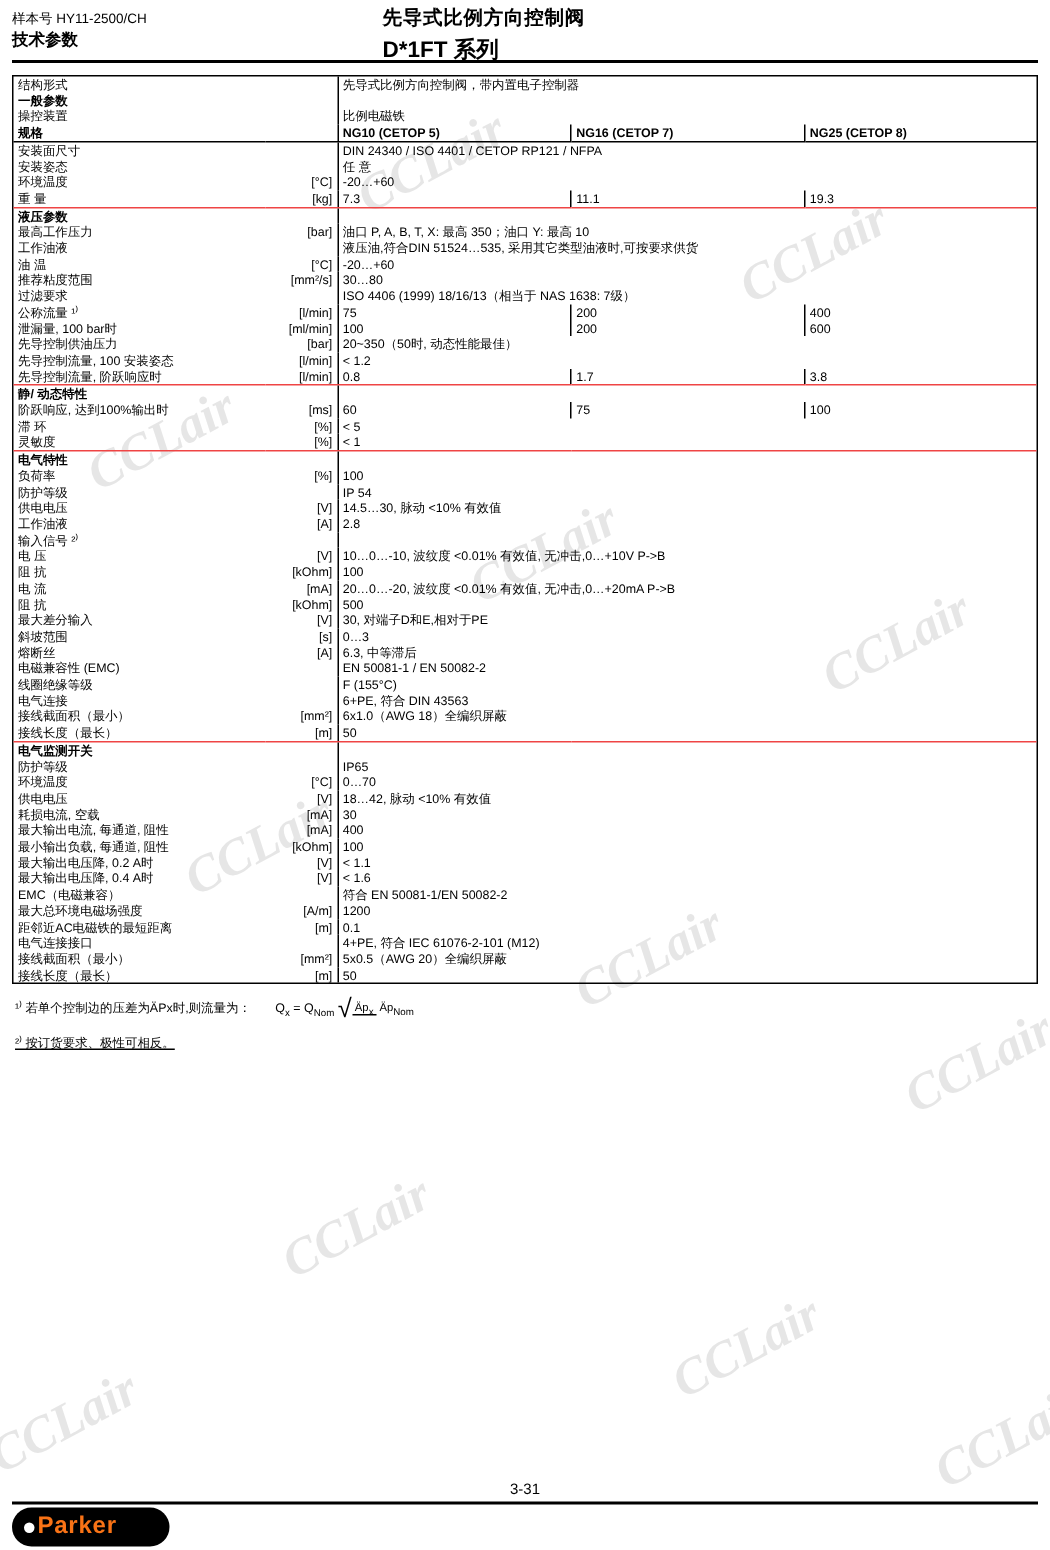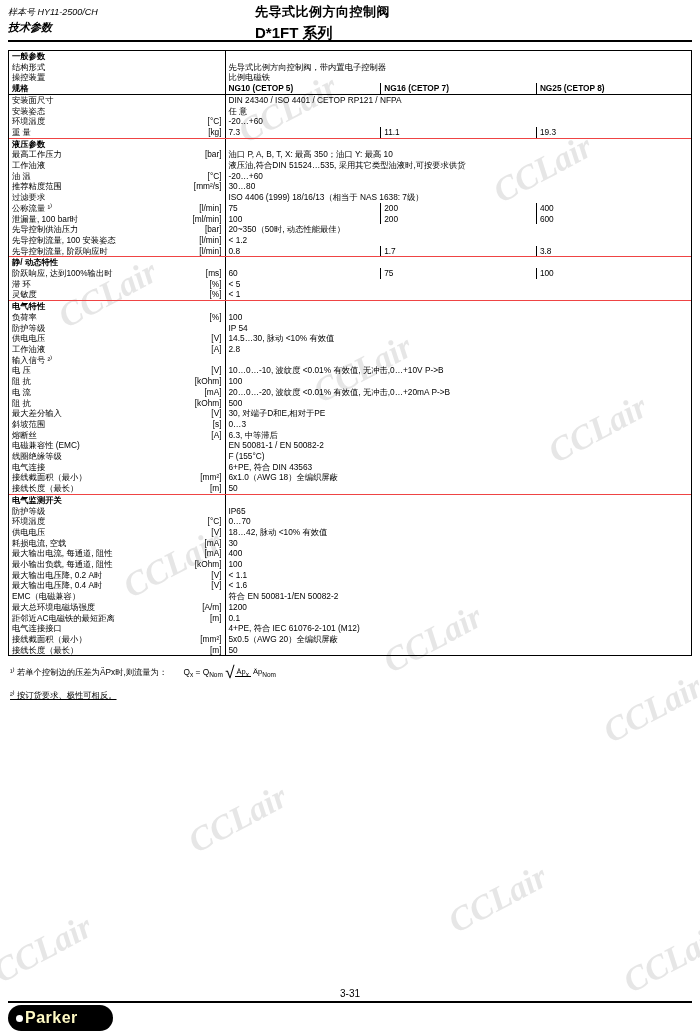--- a/index.html
+++ b/index.html
@@ -9,21 +9,21 @@
     background:#ffffff;
     font-family: "Liberation Sans", sans-serif;
     color:#000;
     position:relative;
     overflow:hidden;
   }
   .page { position:relative; width:700px; height:1033px; }
 
   
   .header { position:relative; padding:4px 8px 0 8px; height:44px; }
-  .hdr-left { position:absolute; left:8px; top:5px; font-size:9px; line-height:15px;font-style:italic; }
+  .hdr-left { position:absolute; left:8px; top:5px; font-size:9px; line-height:15px; }
   .hdr-left .l1 { font-size:9px; }
   .hdr-left .l2 { font-size:11px; font-weight:bold; }
   .hdr-center { position:absolute; left:255px; top:3px; text-align:left; }
   .hdr-center .t1 { font-size:13px; font-weight:bold; letter-spacing:0.5px; }
   .hdr-center .t2 { font-size:15px; font-weight:bold; margin-top:3px; }
   .hdr-rule { position:absolute; left:8px; right:8px; top:40px; border-top:2px solid #000; }
 
   
   .tbl-wrap { position:relative; margin:6px 8px 0 8px; border:1px solid #000; }
   table.spec { width:100%; border-collapse:collapse; font-size:8.3px; line-height:1.05; }
@@ -46,21 +46,21 @@
   .frac { display:inline-block; vertical-align:middle; text-align:center; font-size:7.5px; line-height:1.1; }
   .frac .num { border-bottom:1px solid #000; padding:0 2px; }
   .frac .den { padding:0 2px; }
   .radic { display:inline-block; vertical-align:middle; font-size:17px; line-height:1; }
 
   
   .footer { position:absolute; left:0; bottom:0; width:700px; height:46px; }
   .foot-rule { position:absolute; left:8px; right:8px; bottom:30px; border-top:2px solid #000; }
   .pageno { position:absolute; width:700px; bottom:34px; text-align:center; font-size:10px; }
   .logo { position:absolute; left:8px; bottom:2px; width:105px; height:26px; background:#000;
-          border-radius:13px 13px 13px 13px; color:#fef9c3; font-size:16px; font-weight:bold;
+          border-radius:13px 13px 13px 13px; color:#f97316; font-size:16px; font-weight:bold;
           display:flex; align-items:center; padding-left:8px; letter-spacing:0.5px; }
   .logo .bar { display:inline-block; width:7px; height:7px; background:#fff; border-radius:50%;
                margin-right:2px; }
 
   
   .wm { position:absolute; font-size:34px; font-weight:bold; font-style:italic;
         color:rgba(140,140,140,0.22); transform:rotate(-28deg); pointer-events:none;
         font-family:"Liberation Serif", serif; white-space:nowrap; }
 </style>
 </head>
@@ -89,31 +89,31 @@
     <div class="hdr-center">
       <div class="t1">先导式比例方向控制阀</div>
       <div class="t2">D*1FT 系列</div>
     </div>
     <div class="hdr-rule"></div>
   </div>
 
   <div class="tbl-wrap">
     <table class="spec">
       <tbody id="tbody">
+          <tr class="">
+            <td class="c-label">结构形式</td>
+            <td class="c-unit"></td>
+            <td class="c-v1 vline" colspan="3">先导式比例方向控制阀，带内置电子控制器</td>
+          </tr>
           <tr>
             <td class="sec" style="width: 168px;">一般参数</td>
             <td class="c-unit"></td>
             <td class="c-v1 vline"></td>
             <td class="c-v2"></td>
             <td class="c-v3"></td>
-          </tr>
-          <tr class="">
-            <td class="c-label">结构形式</td>
-            <td class="c-unit"></td>
-            <td class="c-v1 vline" colspan="3">先导式比例方向控制阀，带内置电子控制器</td>
           </tr>
           <tr class="">
             <td class="c-label">操控装置</td>
             <td class="c-unit"></td>
             <td class="c-v1 vline" colspan="3">比例电磁铁</td>
           </tr>
           <tr class="hdrrow">
             <td class="c-label">规格</td>
             <td class="c-unit"></td>
             <td class="c-v1 vline">NG10 (CETOP 5)</td>

